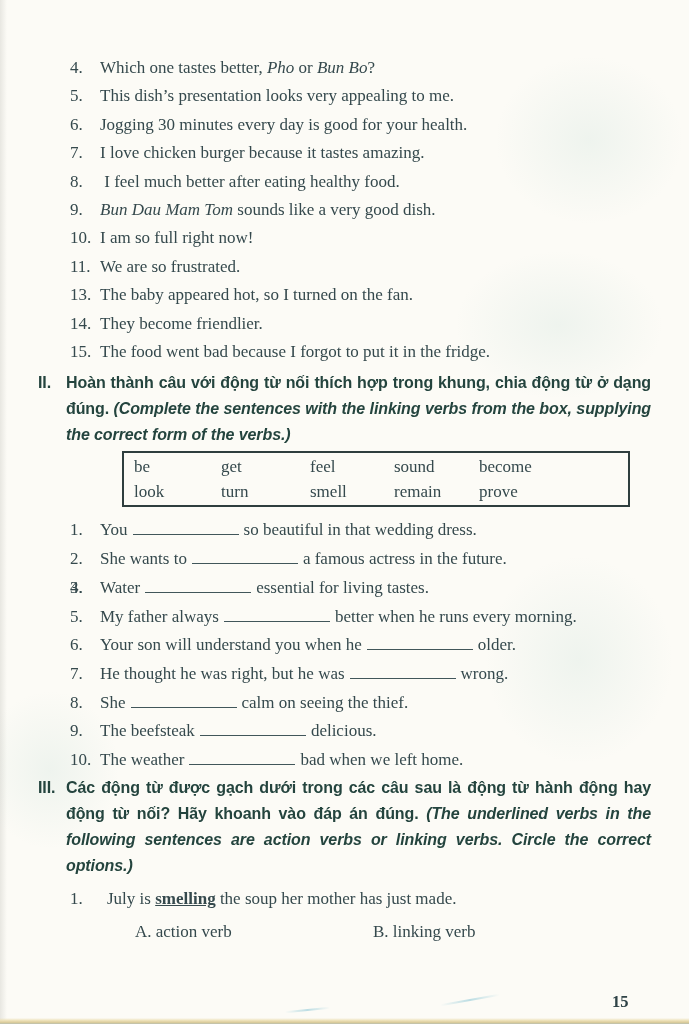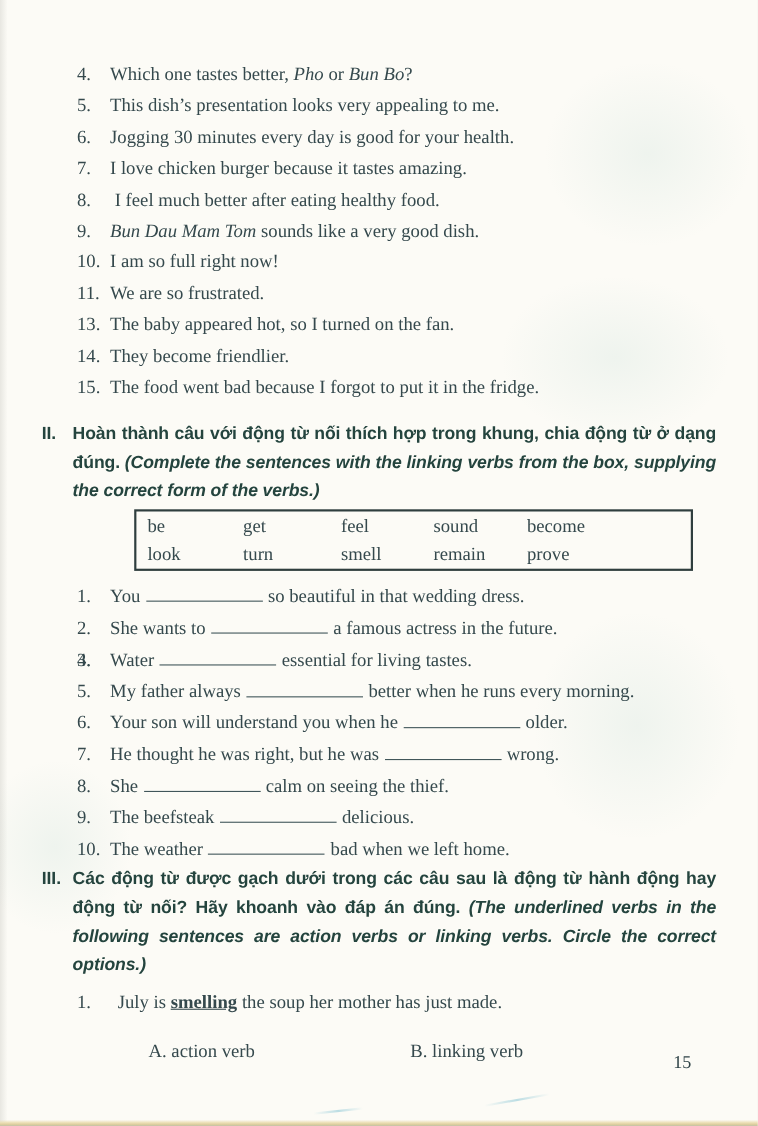--- a/index.html
+++ b/index.html
@@ -37,21 +37,21 @@
     position:relative;
     font-family:"Liberation Sans", sans-serif;
     font-weight:700;font-size:16px;line-height:26px;
     color:#24443e;letter-spacing:-0.1px;
     padding-left:66px;padding-right:38px;
     text-align:justify;
   }
   .hnum{position:absolute;left:38px;top:0;}
   .seg-vn{}
   .seg-en{font-style:italic;}
-  .heading2{margin-top:16px;}
+  .heading2{margin-top:4px;}
   .heading3{margin-top:0;}
 
   
   .verb-box{
     margin-left:122px;margin-top:3px;
     width:508px;box-sizing:border-box;
     border:2px solid #2f3e3e;
     padding:1px 0 1px 10px;
     font-size:17px;
   }
@@ -66,25 +66,25 @@
     border-bottom:1.4px solid #41565a;
     margin:0 5px;vertical-align:baseline;
   }
 
   
   .q-item{margin-top:6px;font-size:17px;}
   .q-row{line-height:28px;padding-left:107px;}
   .q-row .num{left:70px;}
   .opts{padding-left:135px;margin-top:5px;line-height:28px;}
   .opt{display:inline-block;}
-  .opts .opt:first-of-type{width:238px;margin-top:12px;}
+  .opts .opt:first-of-type{width:238px;}
 
   .page-number{
-    position:absolute;left:612px;top:956px;
-    font-weight:normal;font-size:16.5px;color:#2f4347;
+    position:absolute;left:612px;top:992px;
+    font-weight:bold;font-size:16.5px;color:#2f4347;
   }
 </style>
 </head>
 <body>
 
 <div class="page">
 
   <div class="smudge" style="top:55px;right:5px;width:190px;height:170px;"></div>
   <div class="smudge" style="top:250px;right:25px;width:210px;height:150px;"></div>
   <div class="smudge" style="top:555px;right:15px;width:190px;height:210px;"></div>

